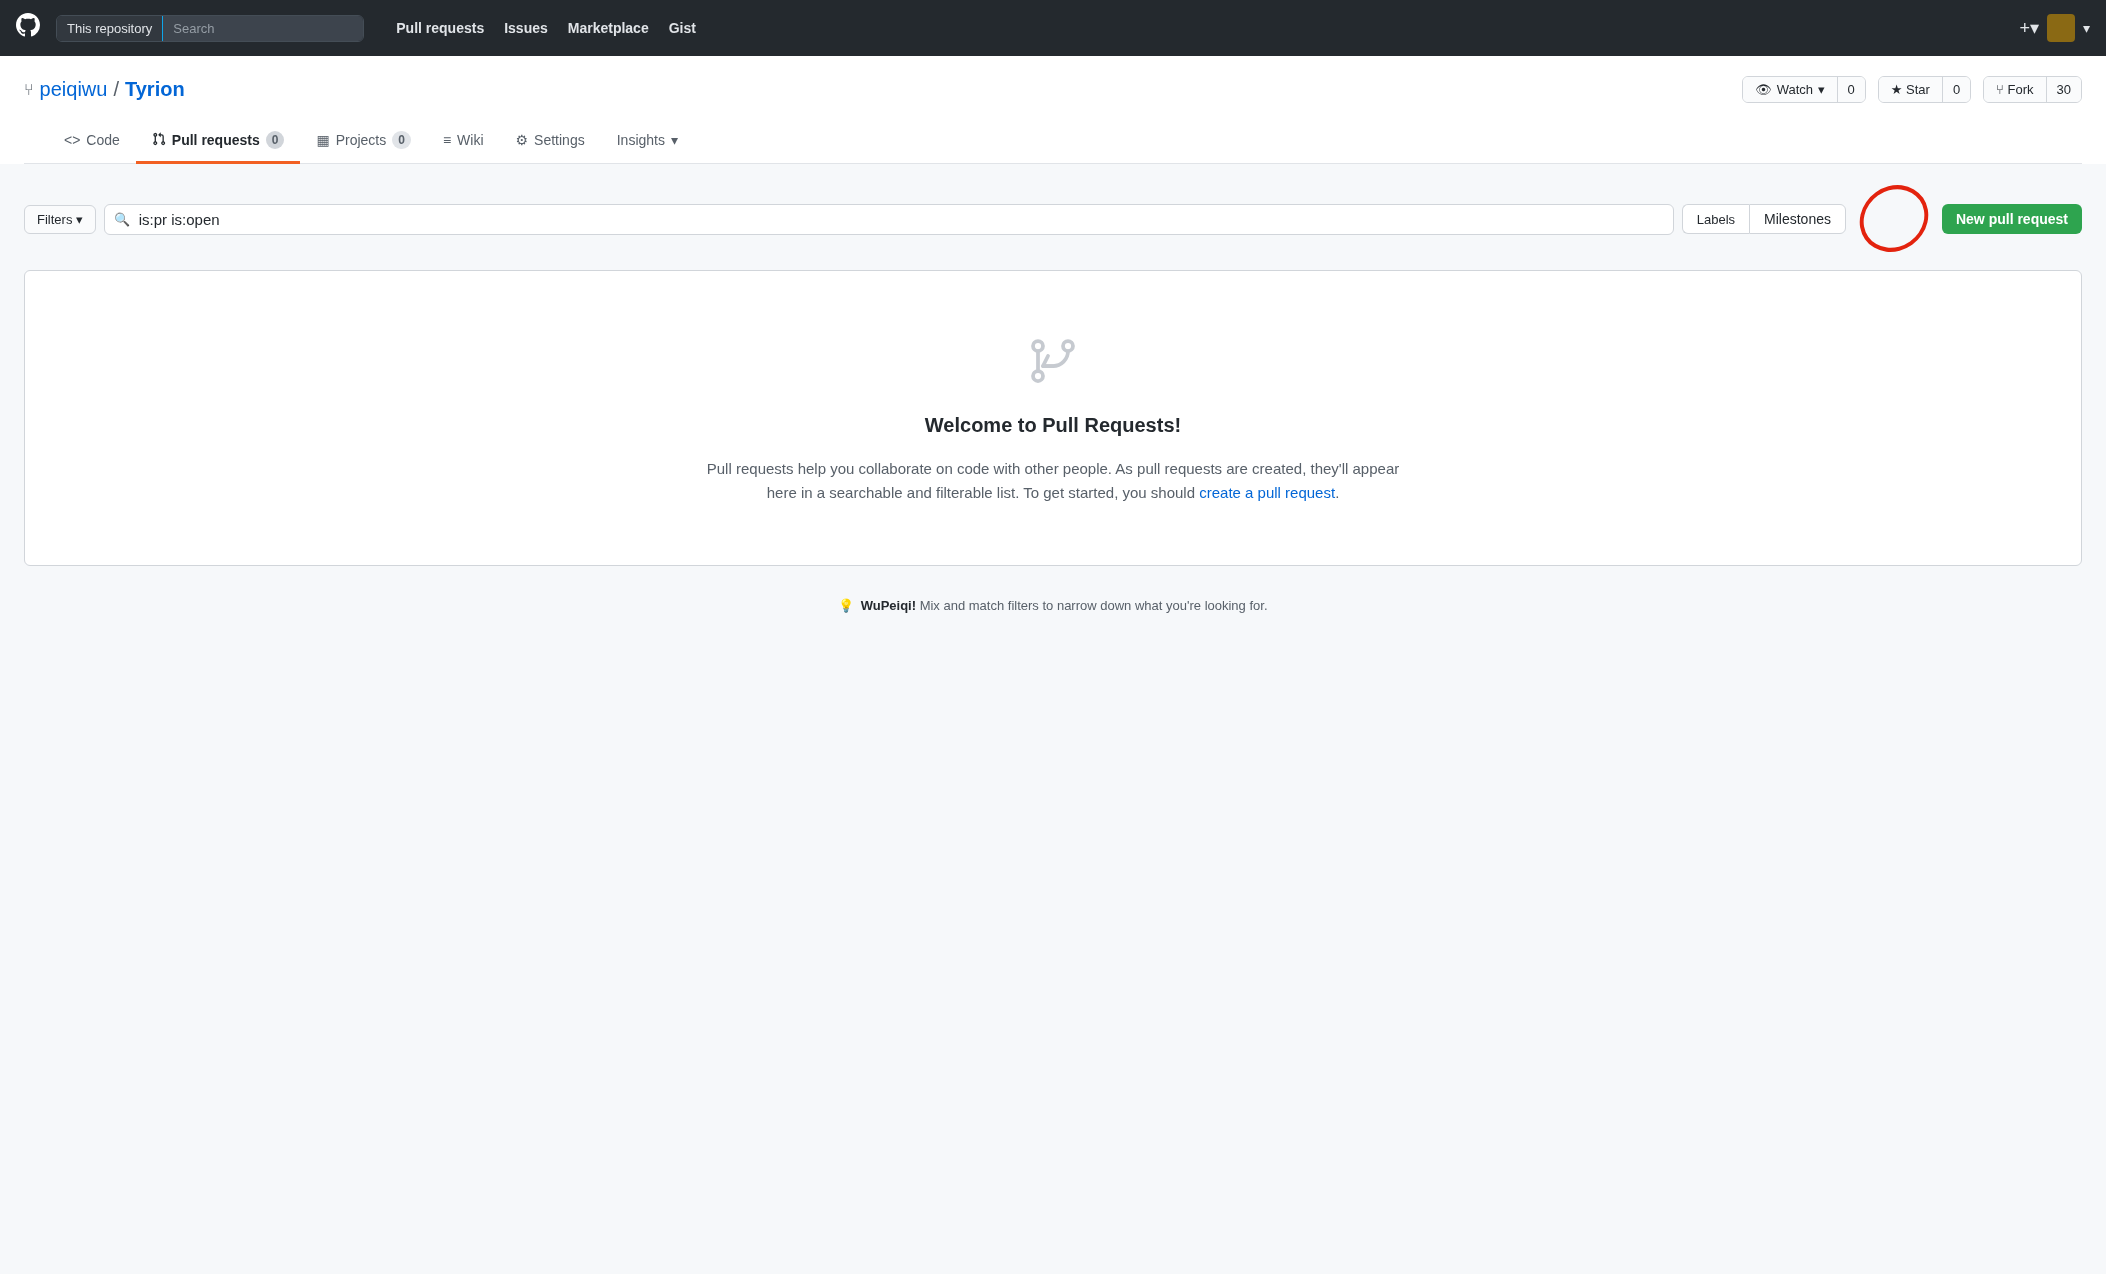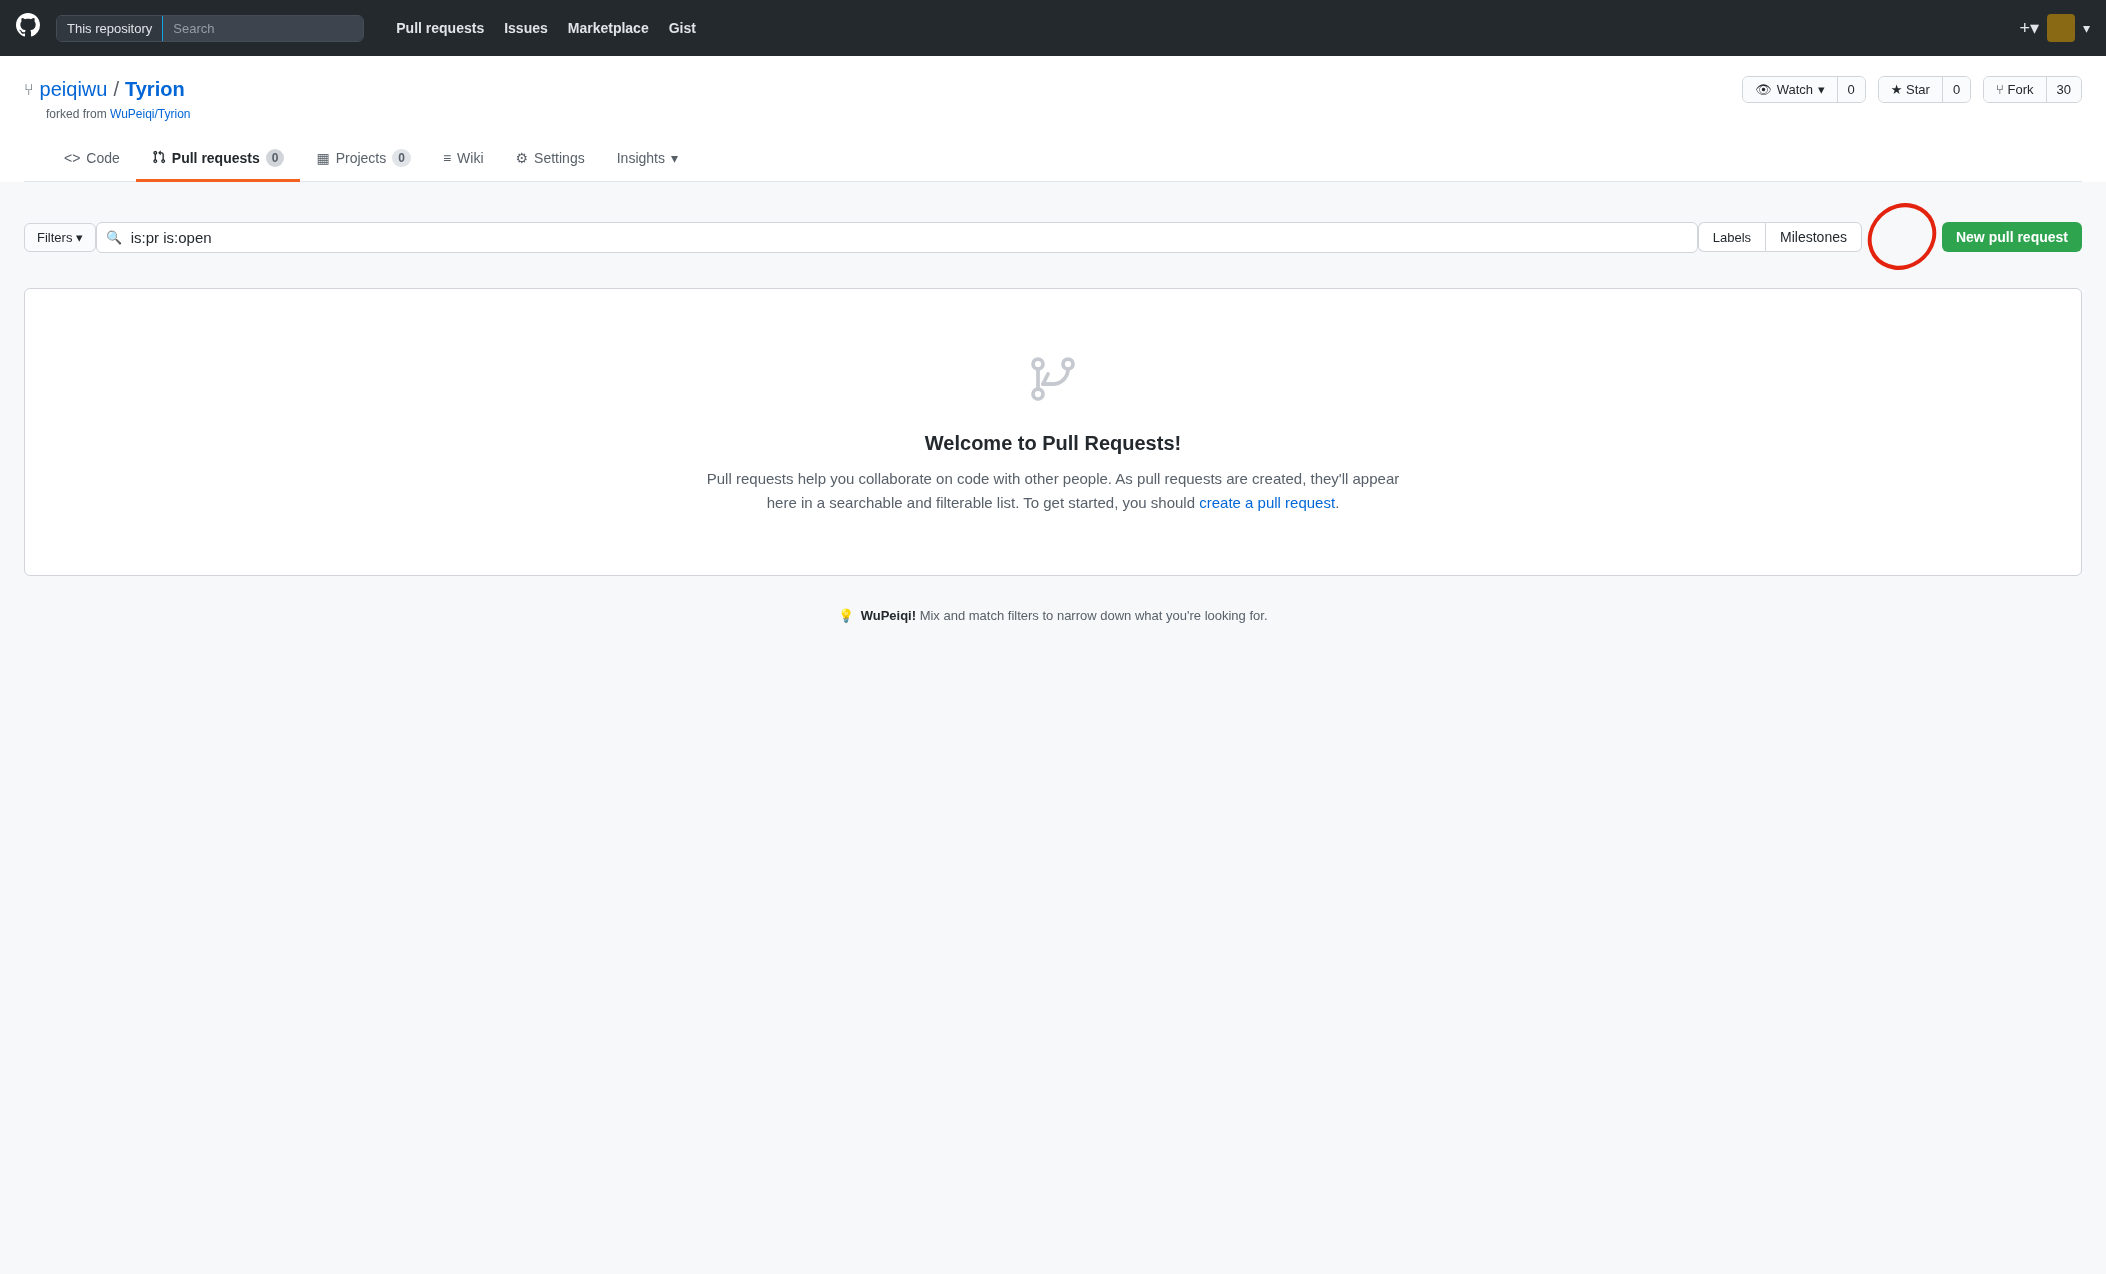--- a/index.html
+++ b/index.html
@@ -153,21 +153,21 @@
     }
     .tab-item.active .tab-badge { background: #d1d5da; }
 
     
     .main-content { padding: 20px 24px; background: #f6f8fa; }
 
     
     .filter-bar {
       display: flex;
       align-items: center;
-      gap: 0;
+      gap: 8px;
       margin-bottom: 16px;
     }
     .filter-btn {
       background: #fafbfc;
       border: 1px solid #d1d5da;
       border-radius: 6px;
       padding: 6px 12px;
       font-size: 13px;
       cursor: pointer;
       display: flex;
@@ -249,21 +249,21 @@
       border: 1px solid #d1d5da;
       border-radius: 6px;
       padding: 60px 20px;
       text-align: center;
       margin-bottom: 16px;
     }
     .pr-empty-title {
       font-size: 20px;
       font-weight: 600;
       color: #24292e;
-      margin-bottom: 12px;
+      margin-bottom: 20px;
     }
     .pr-empty-desc {
       color: #586069;
       font-size: 15px;
       max-width: 700px;
       margin: 0 auto;
       line-height: 1.6;
     }
     .pr-empty-desc a { color: #0366d6; text-decoration: none; }
 
@@ -342,24 +342,20 @@
         </div>
 
         <div class="action-btn-group">
           <button class="action-btn-main">
             <span>⑂ Fork</span>
           </button>
           <button class="action-btn-count">30</button>
         </div>
       </div>
     </div>
-    <div class="forked-from">
-      <span>forked from</span>
-      <a>WuPeiqi/Tyrion</a>
-    </div>
 
     <div class="repo-tabs">
       <a class="tab-item">
         <span>&lt;&gt;</span>
         <span>Code</span>
       </a>
       <a class="tab-item active">
         <span>
           <svg width="14" height="14" viewBox="0 0 16 16" fill="currentColor">
               <path fill-rule="evenodd" d="M7.177 3.073L9.573.677A.25.25 0 0110 .854v4.792a.25.25 0 01-.427.177L7.177 3.427a.25.25 0 010-.354zM3.75 2.5a.75.75 0 100 1.5.75.75 0 000-1.5zm-2.25.75a2.25 2.25 0 113 2.122v5.256a2.251 2.251 0 11-1.5 0V5.372A2.25 2.25 0 011.5 3.25zM11 2.5h-1V4h1a1 1 0 011 1v5.628a2.251 2.251 0 101.5 0V5A2.5 2.5 0 0011 2.5zm1 10.25a.75.75 0 111.5 0 .75.75 0 01-1.5 0zM3.75 12a.75.75 0 100 1.5.75.75 0 000-1.5z"></path>

